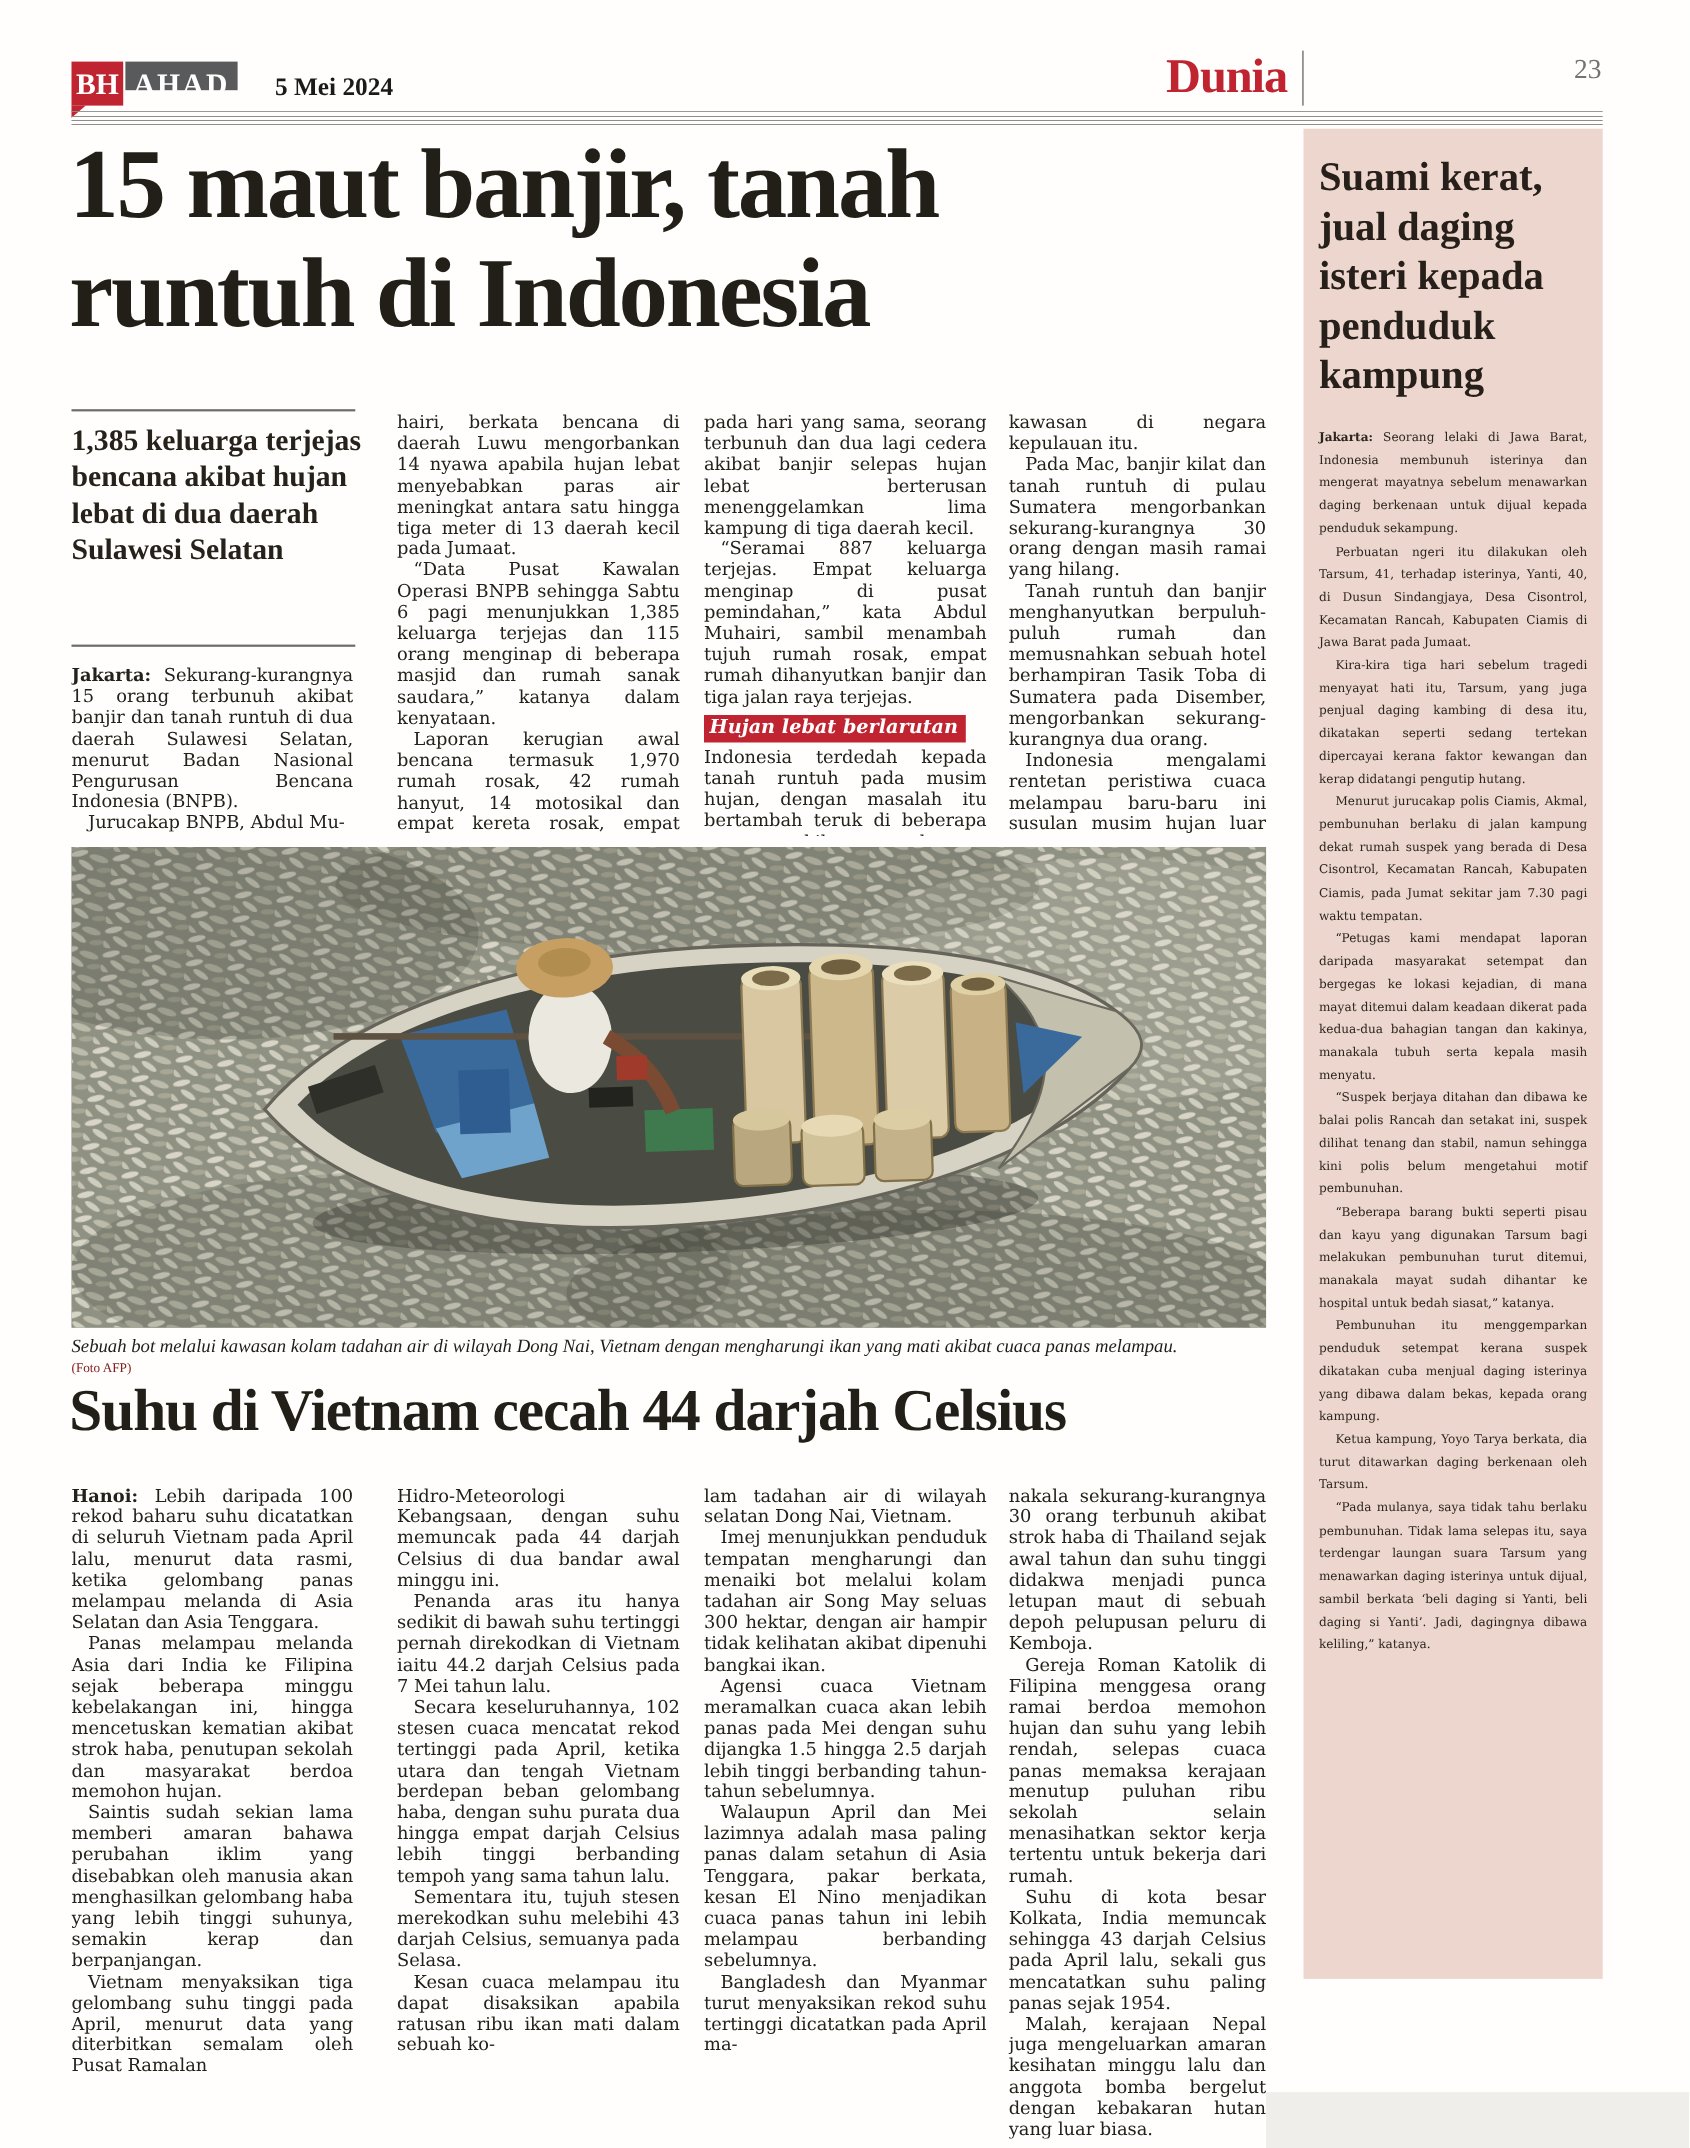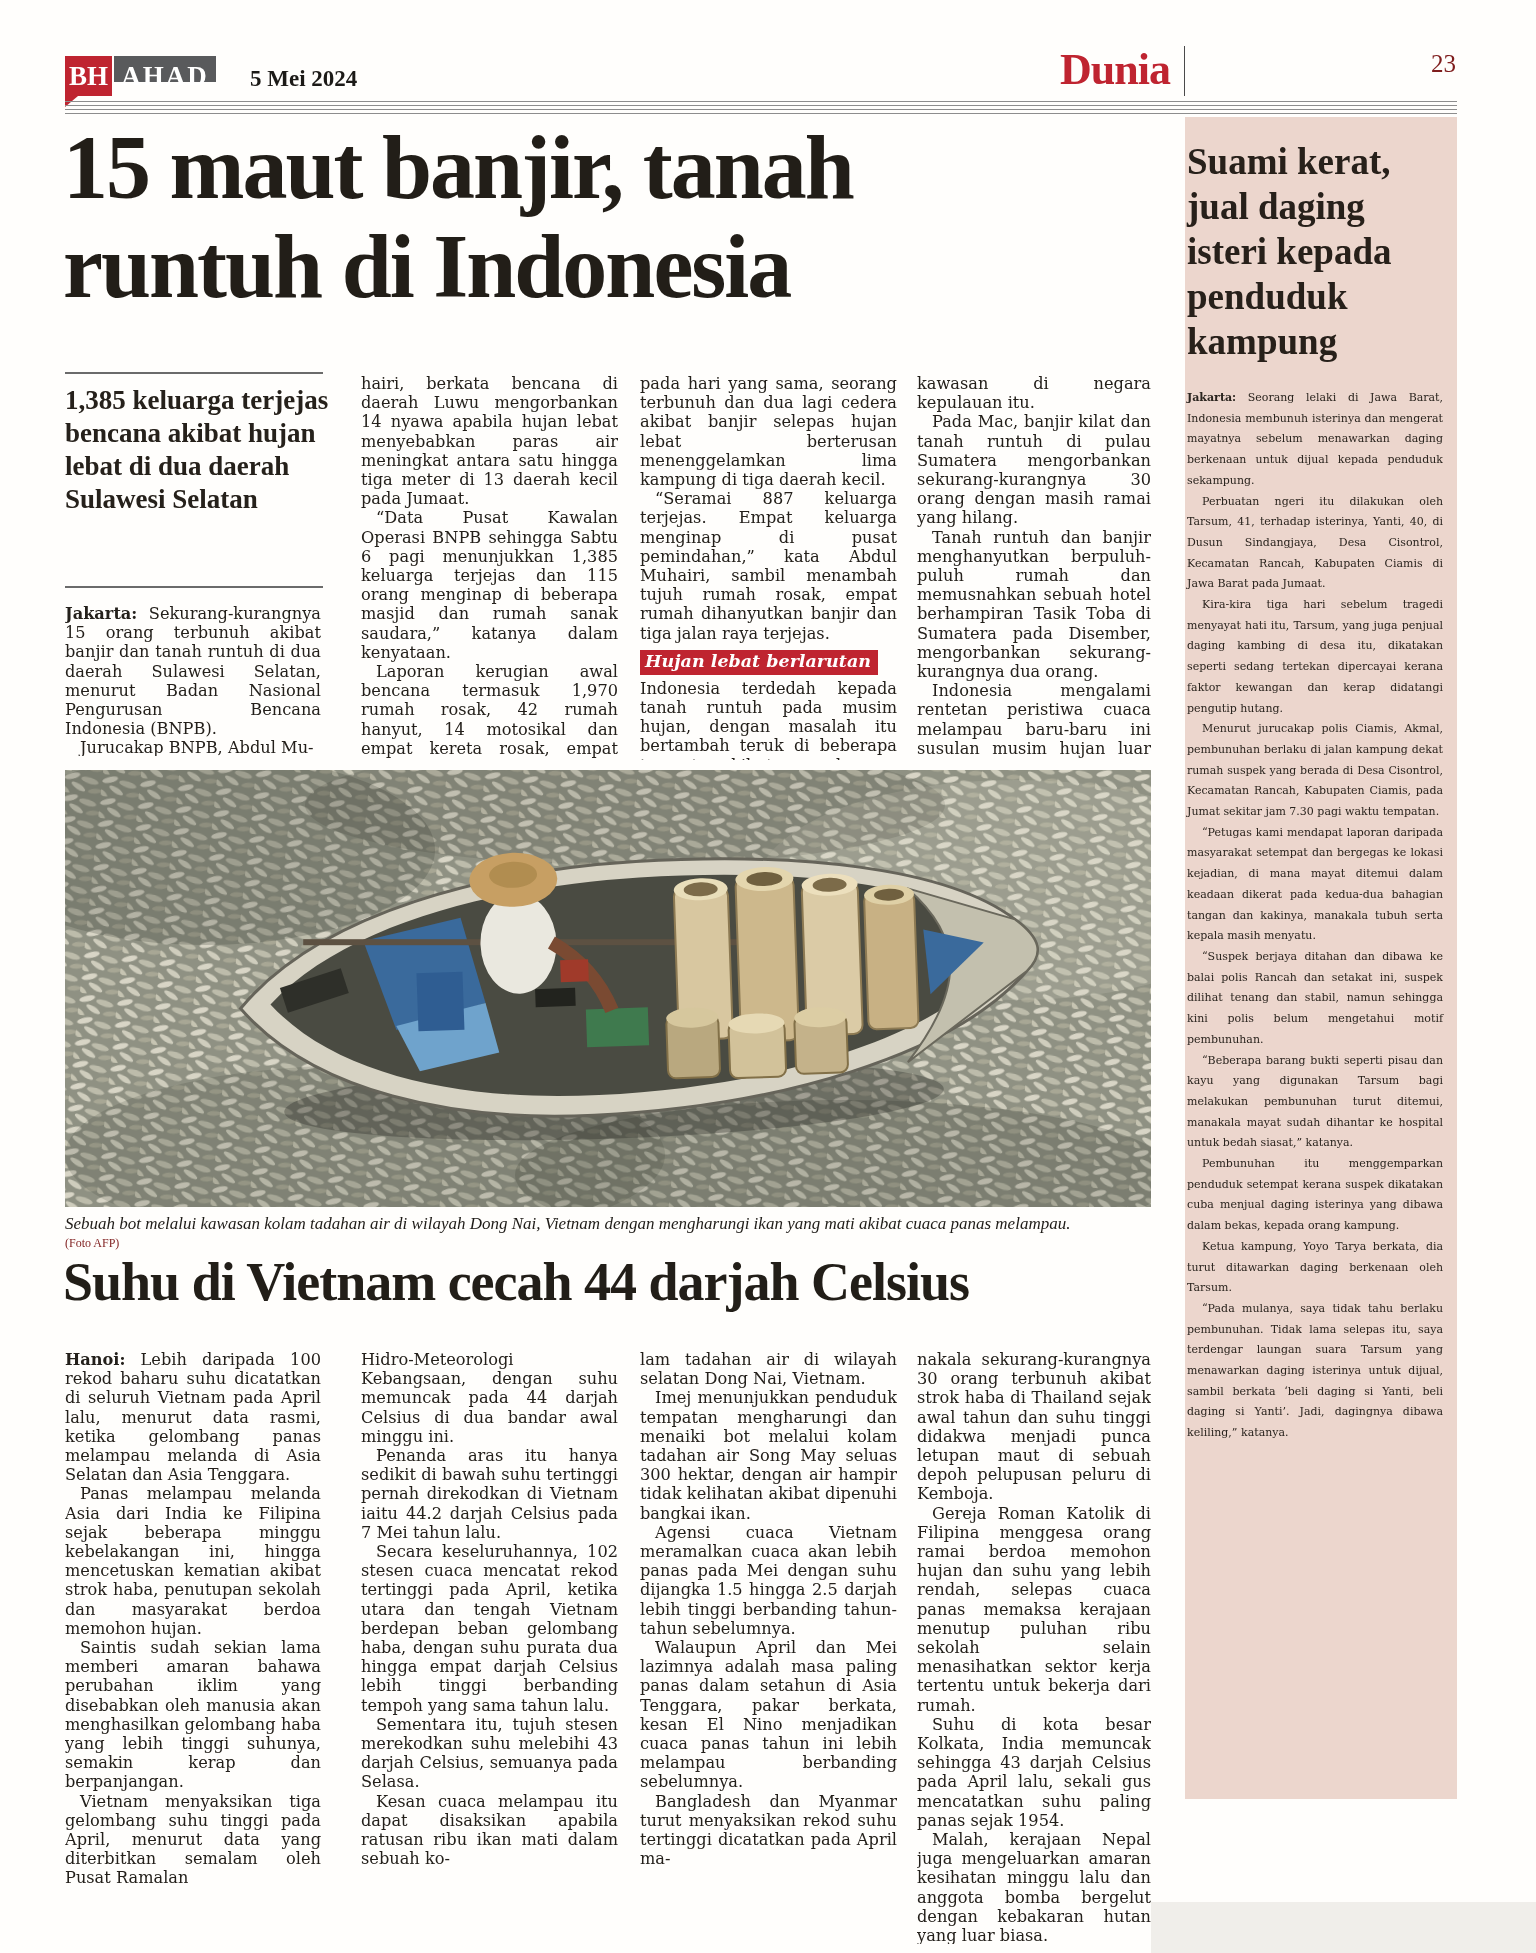--- a/index.html
+++ b/index.html
@@ -11,21 +11,21 @@
   .logo-bh{position:absolute;left:65px;top:56px;width:47px;height:40px;background:#bf2430;color:#fff;
            font-family:"Liberation Serif",serif;font-weight:700;font-size:27px;text-align:center;line-height:40px;}
   .logo-tail{position:absolute;left:65px;top:96px;width:0;height:0;border-top:11px solid #bf2430;border-right:13px solid transparent;}
   .logo-ahad{position:absolute;left:114px;top:56px;width:102px;height:26px;background:#595a5c;color:#fff;
            font-family:"Liberation Serif",serif;font-weight:700;font-size:27px;letter-spacing:2px;text-align:center;line-height:40px;}
   .pub-date{position:absolute;left:250px;top:66px;font-family:"Liberation Serif",serif;font-weight:700;font-size:23px;color:#1c1a17;}
   .section-label{position:absolute;left:960px;top:44px;width:210px;text-align:right;color:#bf2430;
            font-family:"Liberation Serif",serif;font-weight:700;font-size:44px;letter-spacing:-1px;}
   .header-vrule{position:absolute;left:1184px;top:46px;width:1px;height:50px;background:#4a4a4a;}
   .page-number{position:absolute;left:1200px;top:50px;width:256px;text-align:right;
-           font-family:"Liberation Serif",serif;font-size:25px;color:#7f1d1d;}
+           font-family:"Liberation Serif",serif;font-size:25px;color:#737373;}
   .header-rules{position:absolute;left:65px;top:101px;width:1392px;height:14px;
            background:repeating-linear-gradient(to bottom,#8d8d8d 0 1px,transparent 1px 4px);}
 
   
   .headline-1{position:absolute;left:63px;top:118px;width:1000px;
            font-family:"Liberation Serif",serif;font-weight:700;font-size:90px;line-height:99px;
            letter-spacing:-2px;color:#221e18;}
   .subhead-rule-top{position:absolute;left:65px;top:372px;width:258px;height:2px;background:#6b6b6b;}
   .subhead-rule-bot{position:absolute;left:65px;top:586px;width:258px;height:2px;background:#6b6b6b;}
   .subheadline{position:absolute;left:65px;top:384px;width:266px;
@@ -46,21 +46,21 @@
   .photo-credit{position:absolute;left:65px;top:1236px;width:1086px;
           font-family:"Liberation Serif",serif;font-size:12px;color:#7f1d1d;}
 
   
   .headline-2{position:absolute;left:63px;top:1252px;width:1095px;
           font-family:"Liberation Serif",serif;font-weight:700;font-size:54px;line-height:60px;
           letter-spacing:-1px;color:#221e18;}
 
   
   .sidebar{position:absolute;left:1185px;top:117px;width:272px;height:1682px;background:#ecd6cd;
-          padding:22px 14px 0 2px;overflow:hidden;}
+          padding:22px 14px 0 14px;overflow:hidden;}
   .sidebar-headline{font-family:"Liberation Serif",serif;font-weight:600;font-size:37px;line-height:45px;
           color:#27201a;margin:0 0 24px 0;}
   .sidebar p{margin:0;text-align:justify;font-size:11px;line-height:20.7px;text-indent:15px;color:#2a241e;}
   .sidebar p.noind{text-indent:0;}
 
   .bottom-edge{position:absolute;left:1151px;top:1902px;width:385px;height:51px;background:#f0eeea;}
 </style>
 </head>
 <body>
 

